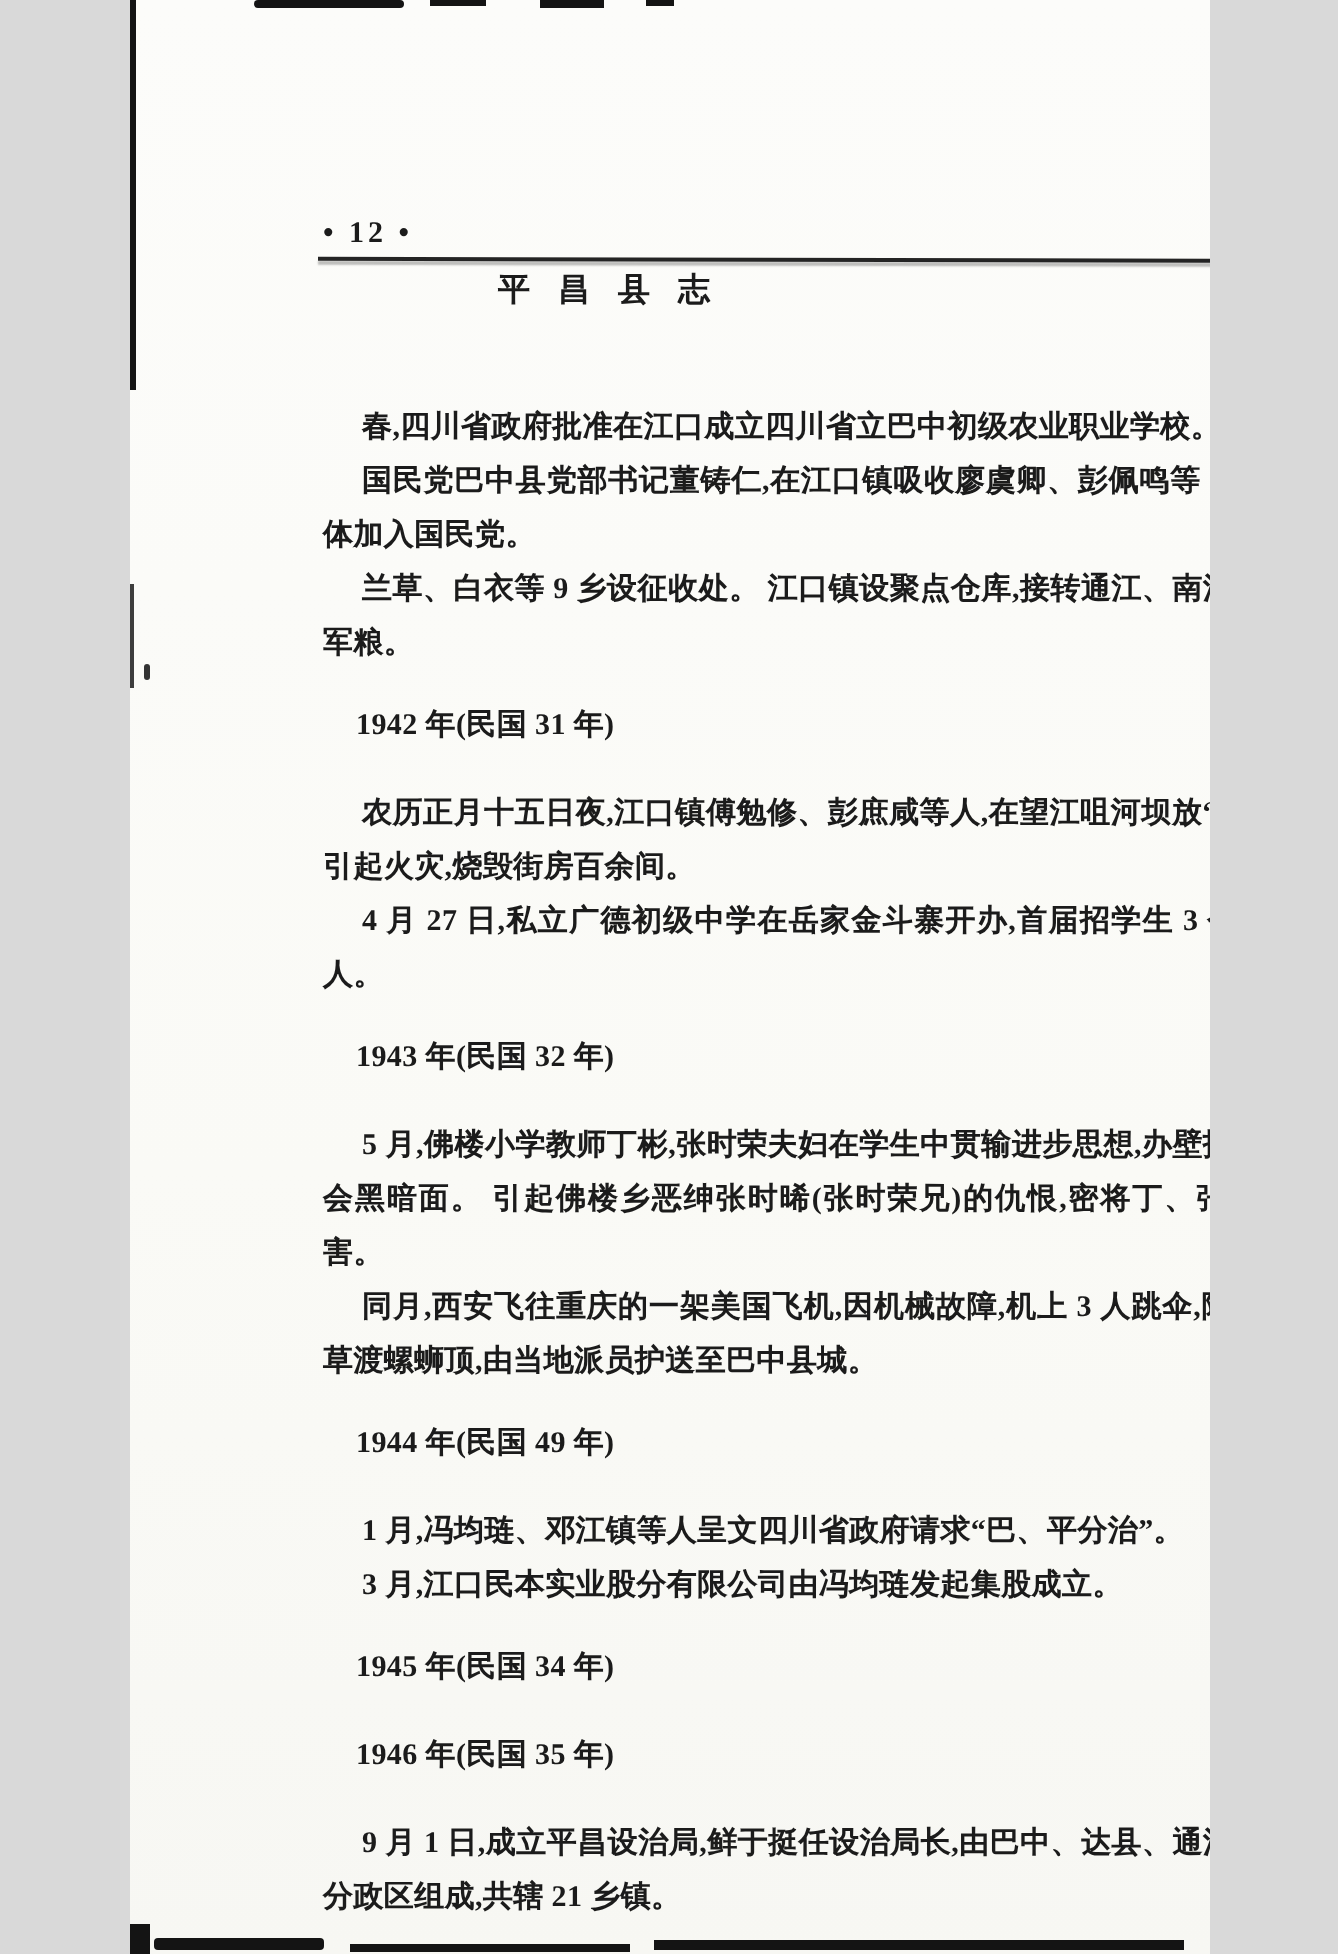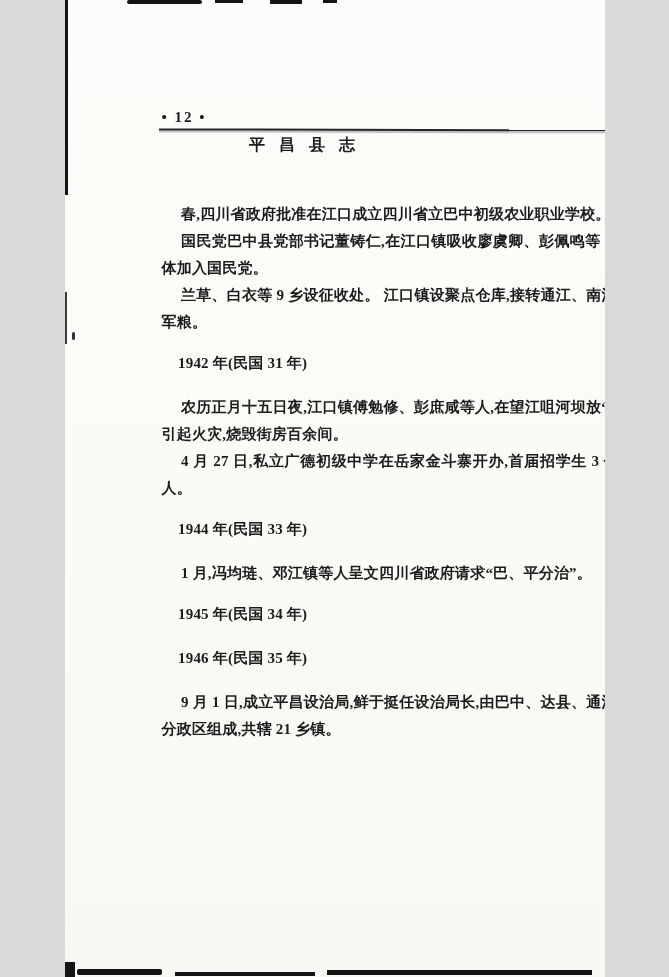--- a/index.html
+++ b/index.html
@@ -82,24 +82,30 @@
       <p class="para">国民党巴中县党部书记董铸仁,在江口镇吸收廖虞卿、彭佩鸣等 396 人集体加入国民党。</p>
       <p class="para">兰草、白衣等 9 乡设征收处。 江口镇设聚点仓库,接转通江、南江、巴中军粮。</p>
     </section>
 
     <section>
       <p class="heading">1942 年(民国 31 年)</p>
       <p class="para">农历正月十五日夜,江口镇傅勉修、彭庶咸等人,在望江咀河坝放“孔明灯”引起火灾,烧毁街房百余间。</p>
       <p class="para">4 月 27 日,私立广德初级中学在岳家金斗寨开办,首届招学生 3 个班 184 人。</p>
     </section>
 
+    <section>
+      <p class="heading">1943 年(民国 32 年)</p>
+      <p class="para">5 月,佛楼小学教师丁彬,张时荣夫妇在学生中贯输进步思想,办壁报揭露社会黑暗面。 引起佛楼乡恶绅张时晞(张时荣兄)的仇恨,密将丁、张 2 人杀害。</p>
+      <p class="para">同月,西安飞往重庆的一架美国飞机,因机械故障,机上 3 人跳伞,降落在兰草渡螺蛳顶,由当地派员护送至巴中县城。</p>
+    </section>
 
     <section>
-      <p class="heading">1944 年(民国 33 年)</p>
+      <p class="heading">1944 年(民国 49 年)</p>
       <p class="para">1 月,冯均琏、邓江镇等人呈文四川省政府请求“巴、平分治”。</p>
+      <p class="para">3 月,江口民本实业股分有限公司由冯均琏发起集股成立。</p>
     </section>
 
     <section>
       <p class="heading">1945 年(民国 34 年)</p>
     </section>
 
     <section>
       <p class="heading">1946 年(民国 35 年)</p>
       <p class="para">9 月 1 日,成立平昌设治局,鲜于挺任设治局长,由巴中、达县、通江划入部分政区组成,共辖 21 乡镇。</p>
     </section>

